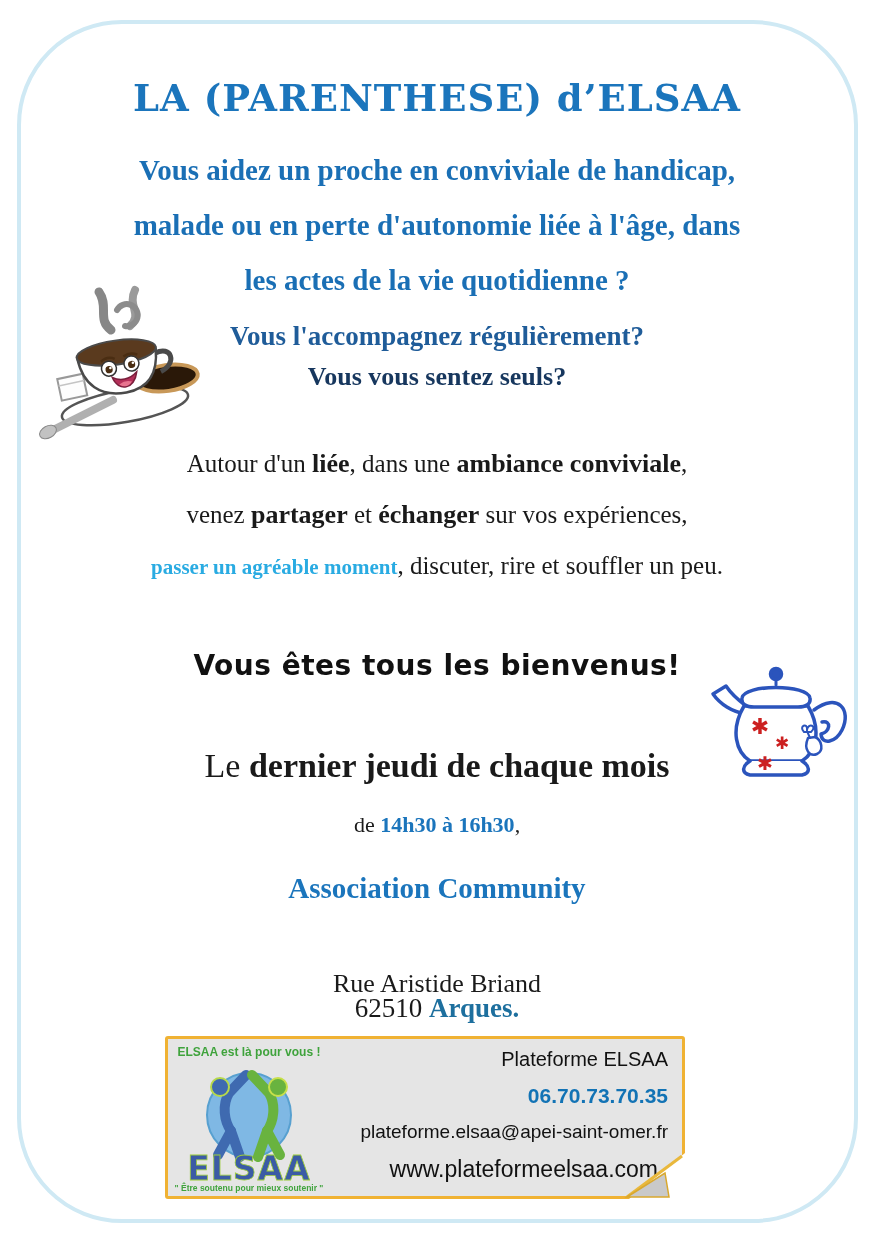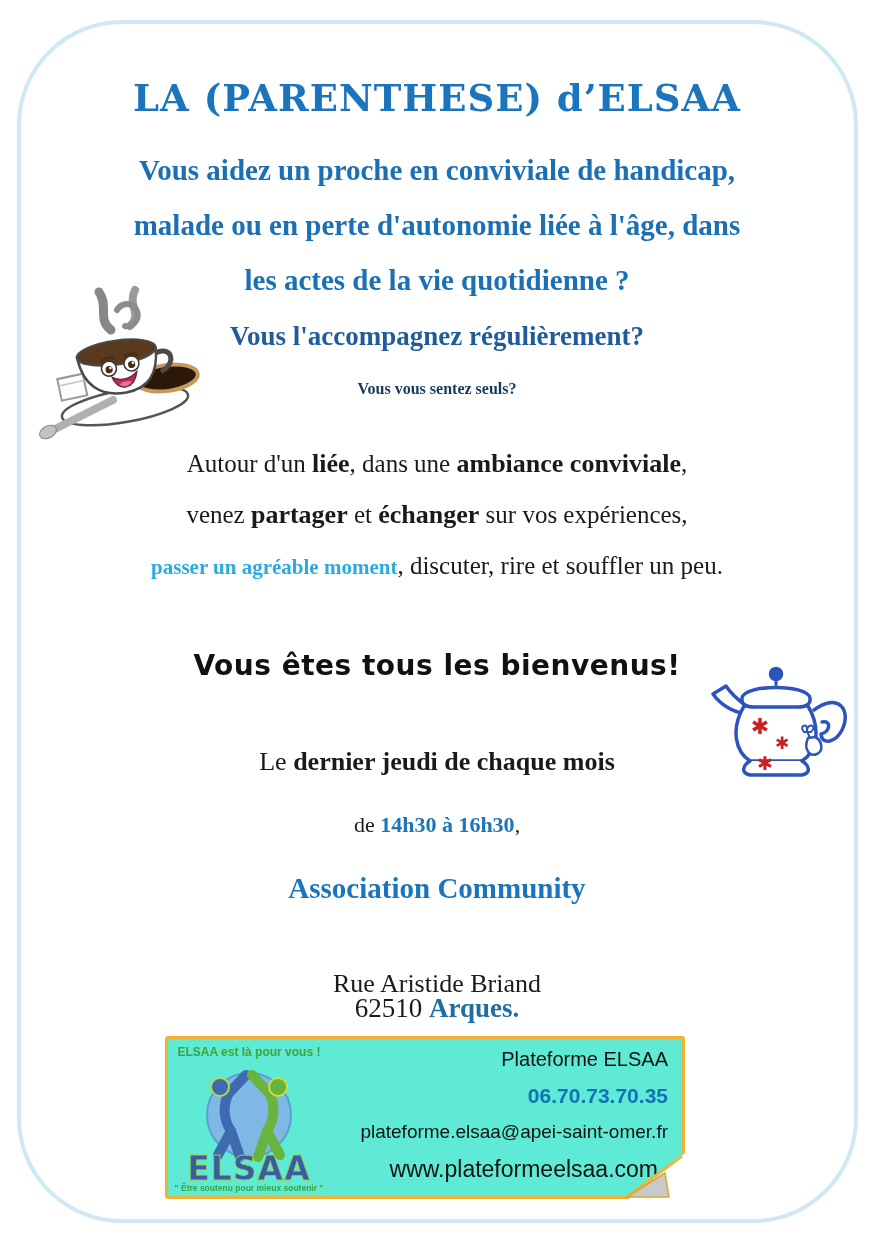--- a/index.html
+++ b/index.html
@@ -6,38 +6,38 @@
   .page{position:relative;width:874px;height:1240px;background:#ffffff;overflow:hidden;
         font-family:"Liberation Serif",serif;color:#1a1a1a;}
   .frame{position:absolute;left:17px;top:20px;right:16px;bottom:17px;
          border:4px solid var(--frame,#cfe9f4);border-radius:105px;pointer-events:none;}
   .center{position:absolute;left:0;right:0;text-align:center;}
   .title{top:76px;font-family:"DejaVu Serif",serif;font-weight:800;font-size:37px;
          letter-spacing:1px;color:var(--title-blue,#1b75bc);}
   .intro{top:143px;left:30px;right:30px;position:absolute;text-align:center;
          font-weight:bold;font-size:29px;line-height:55px;color:var(--intro-blue,#1a6fb5);}
   .q1{top:321px;font-weight:bold;font-size:27px;color:var(--q1-blue,#1f5c99);}
-  .q2{top:380px;font-weight:bold;font-size:16px;color:var(--q2-navy,#17375e);}
+  .q2{top:362px;font-weight:bold;font-size:26px;color:var(--q2-navy,#17375e);}
   .bodytext{top:438px;left:75px;right:75px;position:absolute;text-align:center;
             font-size:25px;line-height:51px;color:var(--text-black,#1a1a1a);}
   .bodytext b{font-size:26px;}
   .hl{color:var(--highlight-lightblue,#29abe2);font-weight:bold;font-size:21px;}
   .welcome{top:649px;font-family:"DejaVu Sans",sans-serif;font-weight:bold;
            font-size:28px;letter-spacing:.5px;color:#111;}
-  .schedDay{top:747px;font-size:26px;text-align:center;}
+  .schedDay{top:747px;font-size:34px;text-align:center;}
   .schedTime{top:812px;font-size:22px;}
   .timeBold{font-weight:bold;color:var(--time-blue,#1b75bc);}
   .org{top:872px;font-weight:bold;font-size:29px;color:var(--org-blue,#1b75bc);}
   .street{top:929px;font-size:26px;margin-top:40px;}
   .cityline{top:993px;font-size:27px;}
   .city{font-weight:bold;color:var(--city-teal,#1d6f9e);}
   .cup{position:absolute;left:33px;top:282px;}
   .teapot{position:absolute;left:688px;top:658px;}
   .contact-box{position:absolute;left:165px;top:1036px;width:520px;height:163px;
-               background:#5eead4;border:3px solid var(--box-border-gold,#f0b233);
+               background:#e5e5e5;border:3px solid var(--box-border-gold,#f0b233);
                border-radius:3px;box-sizing:border-box;}
   .logo{position:absolute;left:6px;top:4px;}
   .contact-lines{position:absolute;top:9px;right:14px;text-align:right;
                  font-family:"Liberation Sans",sans-serif;color:#111;}
   .c-name{font-size:20px;margin-bottom:13px;}
   .c-phone{font-size:21px;font-weight:bold;color:var(--phone-blue,#1273b5);margin-bottom:13px;}
   .c-email{font-size:19px;margin-bottom:13px;}
   .c-web{font-size:23px;padding-right:10px;}
   .fold{position:absolute;right:-3px;bottom:-3px;}
 </style>

